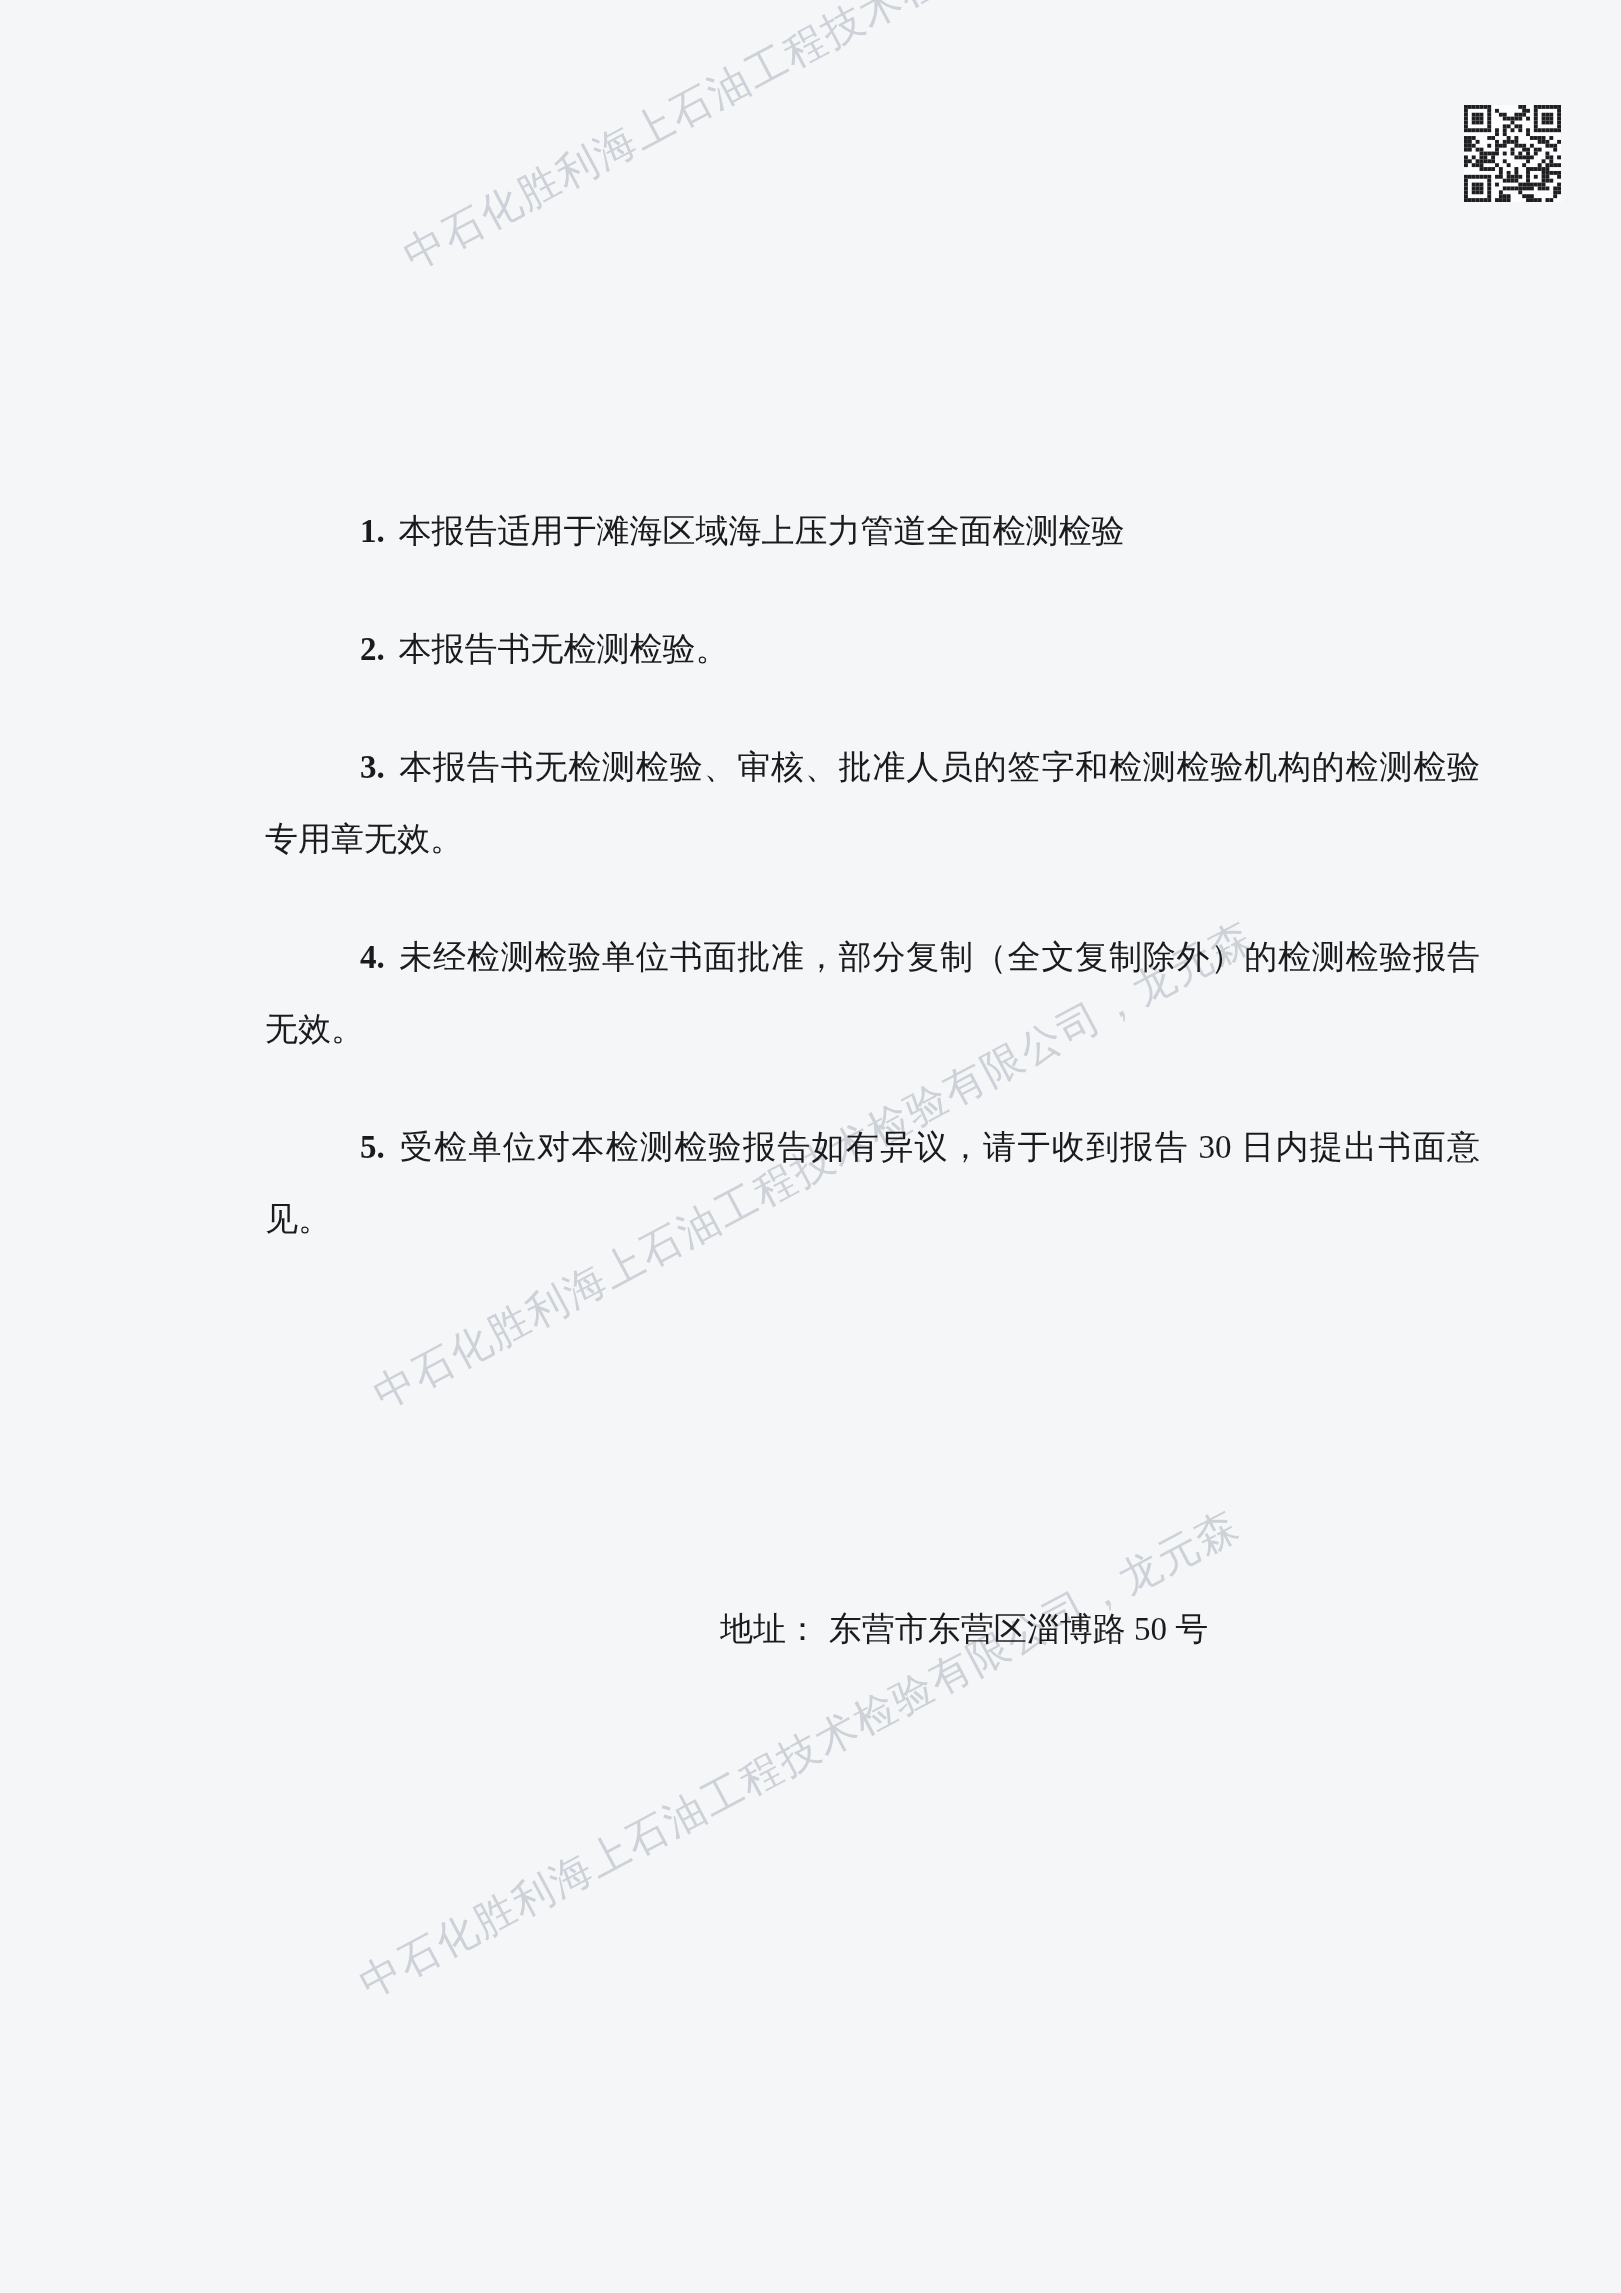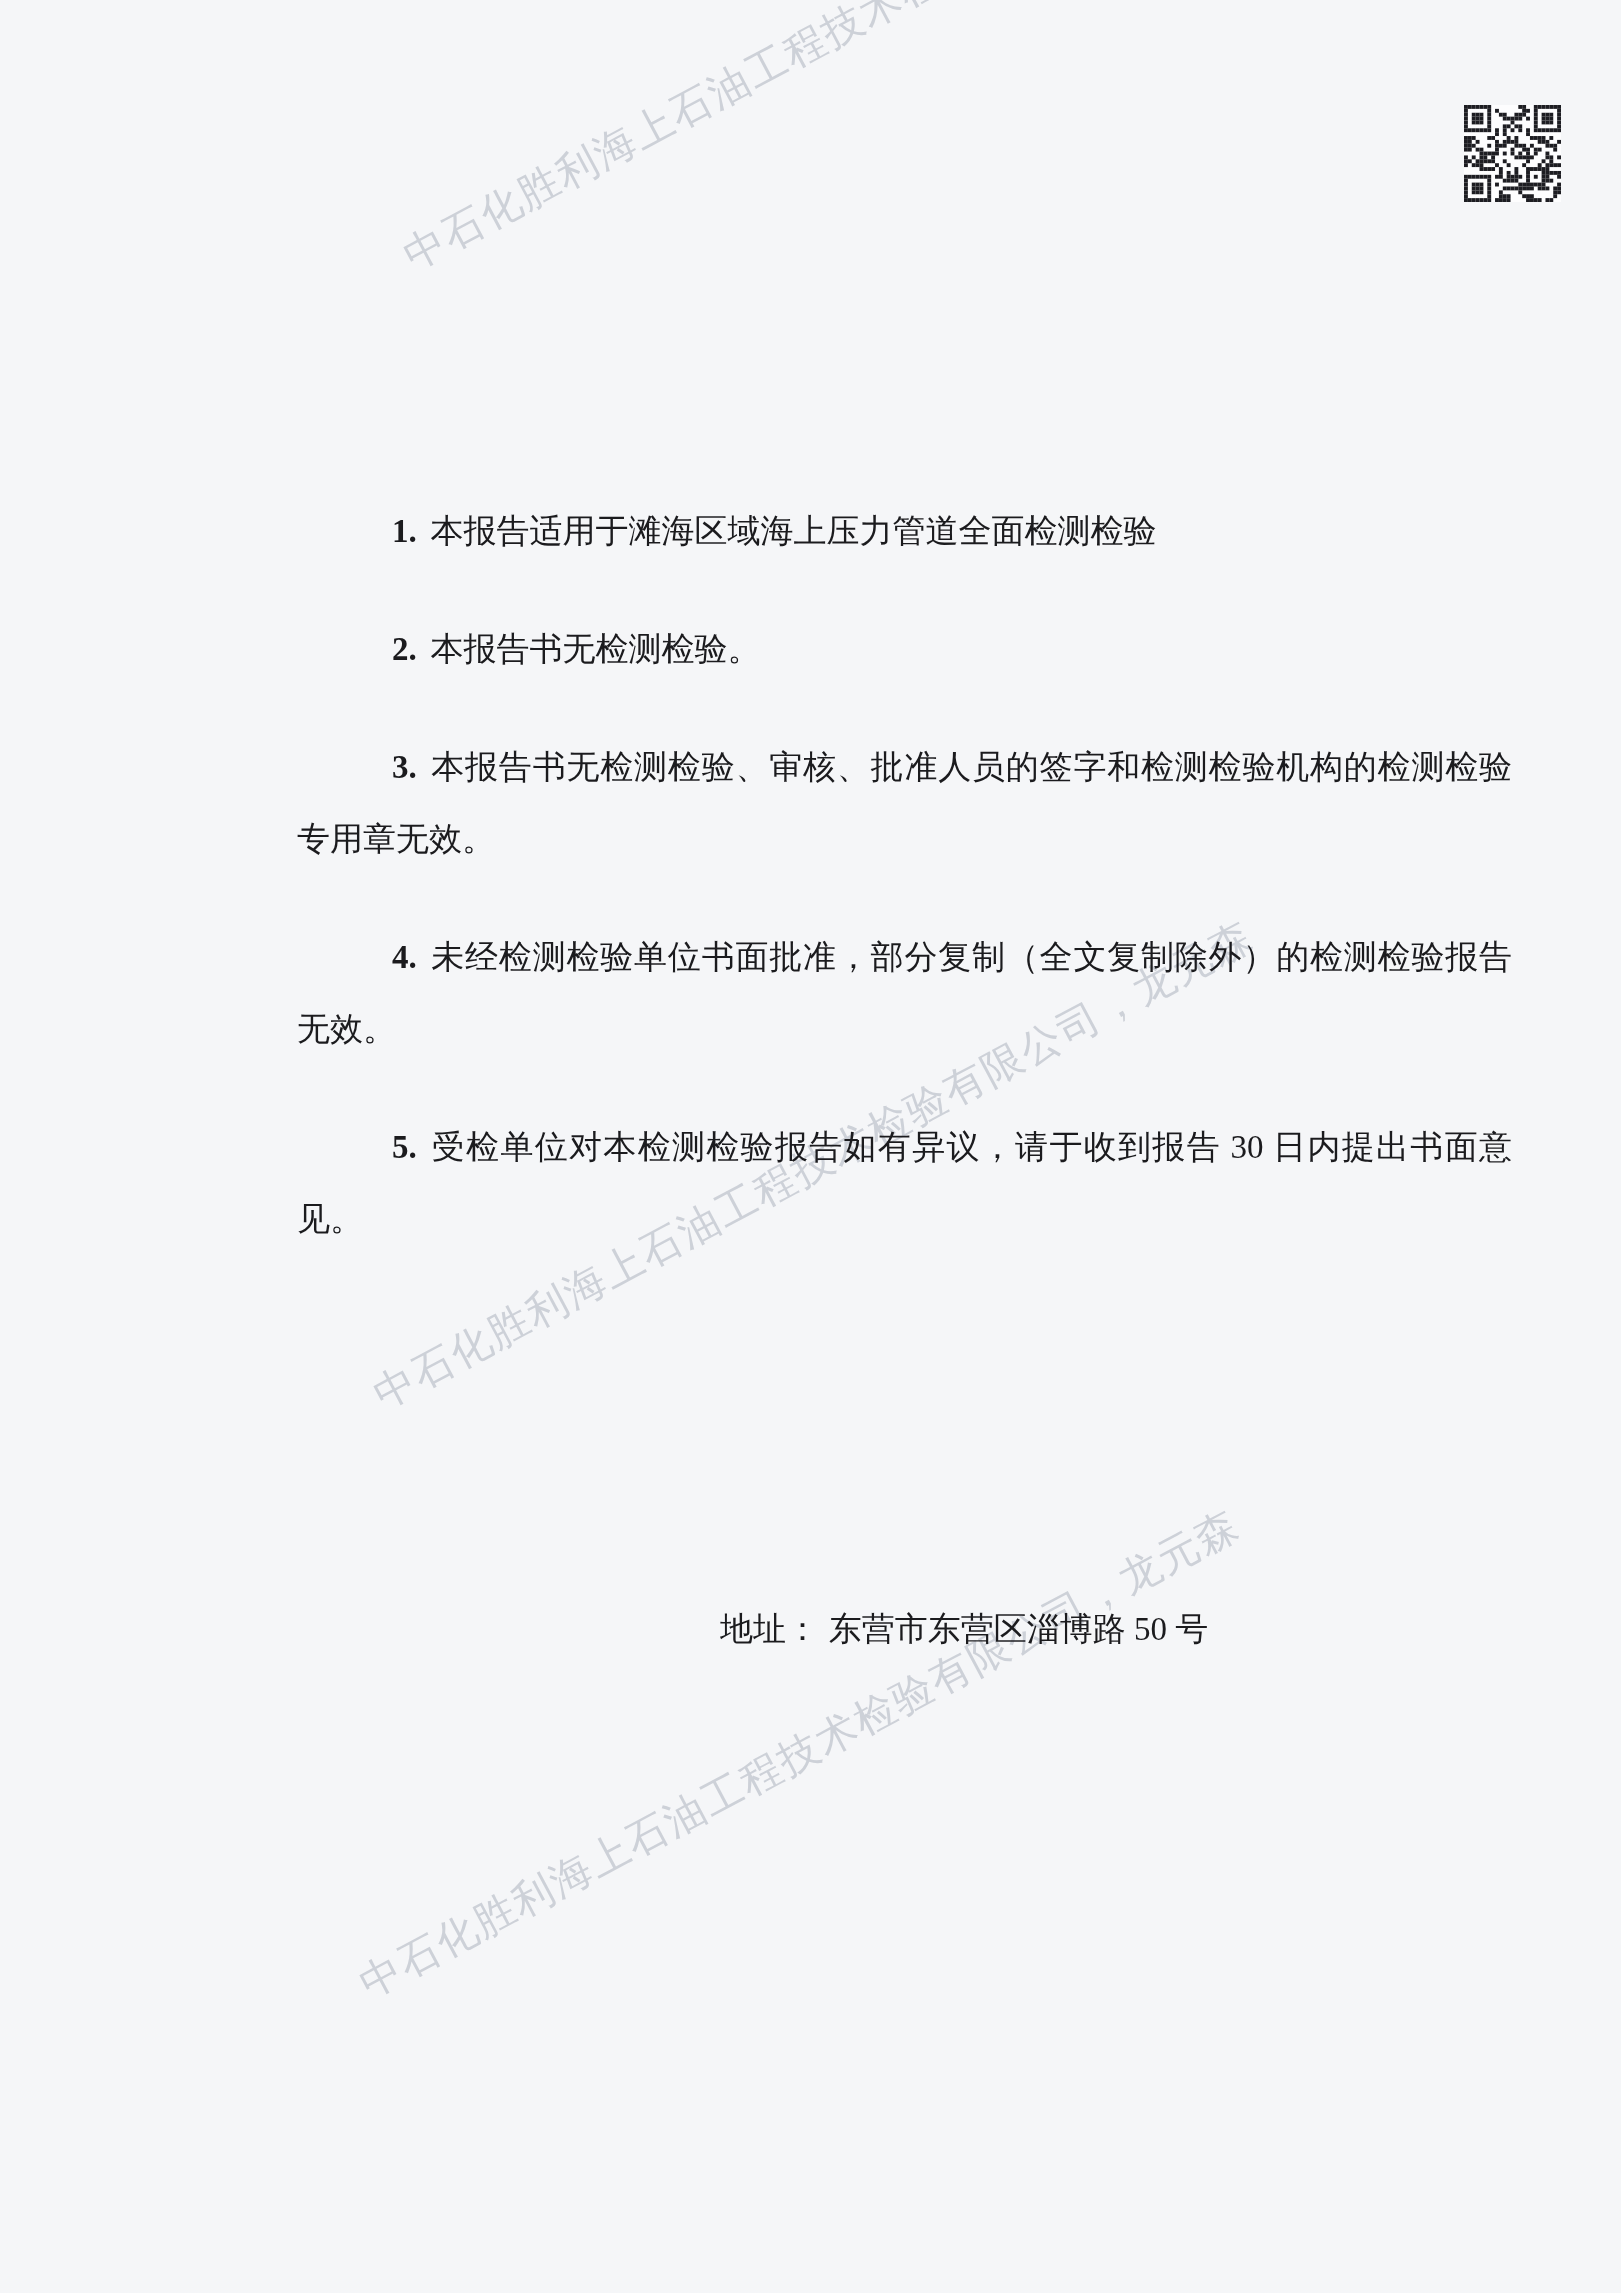--- a/index.html
+++ b/index.html
@@ -56,21 +56,20 @@
     border-bottom:4.9px solid #222226;
   }
 
   .body {
     position:absolute;
     left:265px; top:495px; width:1215px;
     font-size:33px;
     line-height:72px;
     text-align:justify;
     text-justify:inter-ideograph;
-    margin-left:32px;
   }
   .item { margin:0 0 46px 0; text-indent:95px; }
   .num  { font-weight:bold; margin-right:13.7px; }
 
   .contact {
     position:absolute;
     left:720px; top:1589px;
     font-size:33px;
     line-height:80px;
   }

